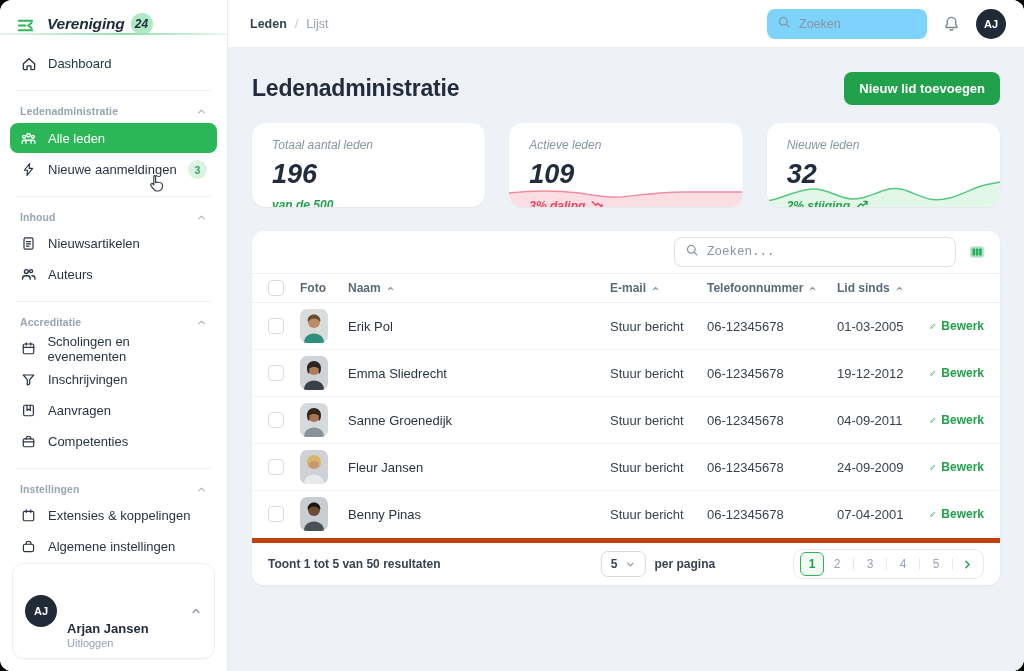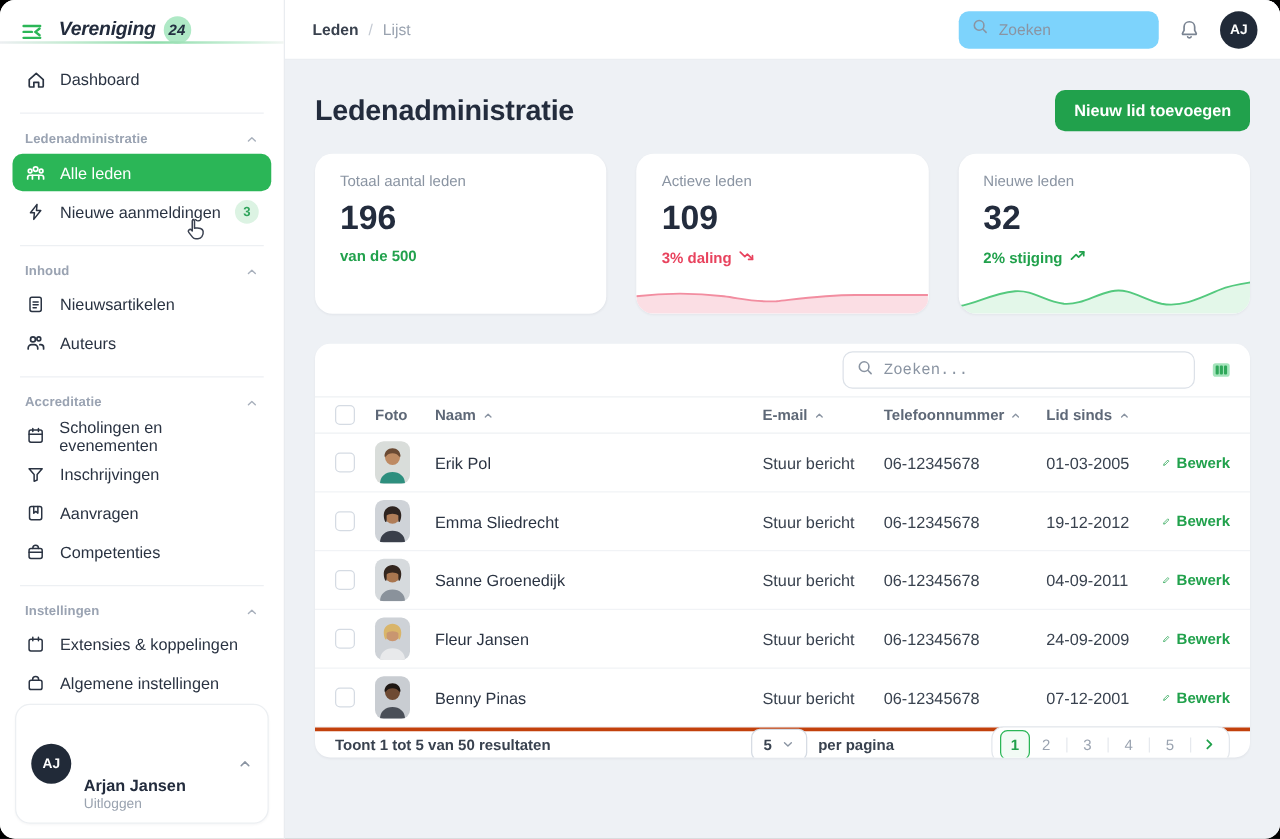--- a/index.html
+++ b/index.html
@@ -48,21 +48,21 @@
   .topbar-search input { border:none; outline:none; background:transparent; font-size:12.5px; color:#5B6574; width:100%; font-family:"Liberation Sans", sans-serif; }
   .topbar-search input::placeholder { color:#8A94A2; }
   .bell { color:#7A8492; display:flex; cursor:pointer; }
 
   .content { flex:1; padding:14px 24px 0 24px; overflow:hidden; }
   .page-head { display:flex; align-items:center; justify-content:space-between; margin-top:10px; }
   .page-title { font-size:23px; font-weight:700; color:#232C3D; letter-spacing:-0.2px; }
   .cta-btn { background:#21A14C; color:#fff; border:none; border-radius:8px; font-size:13px; font-weight:600; padding:9px 15px; cursor:pointer; font-family:"Liberation Sans", sans-serif; }
 
   .stats-row { display:grid; grid-template-columns:1fr 1fr 1fr; gap:24px; margin-top:18px; }
-  .stat-card { position:relative; background:#fff; border-radius:14px; box-shadow:0 1px 2px rgba(16,24,40,.05); height:128px; padding:15px 20px; overflow:hidden; }
+  .stat-card { position:relative; background:#fff; border-radius:14px; box-shadow:0 1px 2px rgba(16,24,40,.05); height:84px; padding:15px 20px; overflow:hidden;font-style:italic; }
   .stat-label { font-size:12px; font-weight:500; color:#8A94A2; }
   .stat-value { font-size:27px; font-weight:600; color:#232C3D; margin-top:7px; }
   .stat-sub { display:flex; align-items:center; gap:6px; margin-top:8px; font-size:12px; font-weight:700; position:relative; z-index:2; }
   .stat-sub.up { color:#21A14C; }
   .stat-sub.down { color:#E8435E; }
   .sparkline { position:absolute; left:0; right:0; bottom:0; z-index:1; display:block; }
 
   
   .table-card { background:#fff; border-radius:12px; box-shadow:0 1px 2px rgba(16,24,40,.05); margin-top:24px; overflow:hidden; }
   .table-toolbar { height:42px; display:flex; align-items:center; justify-content:flex-end; gap:12px; padding:0 14px; }
@@ -81,21 +81,21 @@
   .checkbox { width:16px; height:16px; border:1.5px solid #D5DBE3; border-radius:4px; background:#fff; cursor:pointer; }
   .avatar { width:28px; height:34px; border-radius:7px; overflow:hidden; position:relative; background:#D4D8DC; }
   .avatar svg { position:absolute; inset:0; }
   .avatar[data-variant="man-teal"]     { background:#D9DDDA; --shirt:#2E8F7E; --skin:#BE8B63; --hair:#6B4A33; }
   .avatar[data-variant="woman-dark"]   { background:#CFD3D8; --shirt:#3A3F4A; --skin:#B07D58; --hair:#2E2420; }
   .avatar[data-variant="woman-gray"]   { background:#D6DADD; --shirt:#8A929B; --skin:#A9764F; --hair:#33261E; }
   .avatar[data-variant="woman-blonde"] { background:#CED2D7; --shirt:#E8E9EB; --skin:#C99670; --hair:#D9B56A; }
   .avatar[data-variant="man-dark"]     { background:#C9CDD2; --shirt:#4A4F58; --skin:#6E4A33; --hair:#1E1713; }
   .cell-edit { display:flex; align-items:center; gap:5px; justify-content:flex-end; color:#21A14C; font-size:12px; font-weight:700; cursor:pointer; }
 
-  .table-footer { height:24px; border-top:3px solid #c2410c; display:flex; align-items:center; padding:0 16px; font-size:12px; }
+  .table-footer { height:47px; border-top:5px solid #c2410c; display:flex; align-items:center; padding:0 16px; font-size:12px; }
   .footer-summary { color:#39424F; font-weight:600; }
   .footer-center { position:absolute; left:50%; transform:translateX(-22%); display:flex; align-items:center; gap:9px; }
   .table-footer { position:relative; }
   .page-size { display:flex; align-items:center; gap:7px; border:1px solid #D5DBE3; border-radius:7px; height:26px; padding:0 9px; color:#39424F; font-weight:600; cursor:pointer; background:#fff; }
   .page-size .ic { color:#8A94A2; display:flex; }
   .per-page { color:#39424F; font-weight:600; }
   .pagination { margin-left:auto; display:flex; align-items:center; border:1px solid #E3E7EC; border-radius:10px; height:30px; padding:0 6px; gap:2px; background:#fff; }
   .page-btn { min-width:22px; height:22px; display:flex; align-items:center; justify-content:center; font-size:12px; color:#9AA3B0; cursor:pointer; border-radius:6px; padding:0 3px; }
   .page-btn.active { border:1.5px solid #2BB657; color:#21A14C; background:#F2FBF5; min-width:24px; height:24px; font-weight:600; }
   .page-sep { width:1px; height:12px; background:#E6E9EE; margin:0 3px; }
@@ -509,21 +509,21 @@
           <span class="avatar" data-variant="man-dark">
               <svg viewBox="0 0 28 34" width="28" height="34">
                 <circle cx="14" cy="13" r="6" fill="var(--skin)"></circle>
                 <path d="M14 5.5c-3.6 0-6.4 2.6-6.4 6.2 0 1 .8 1 1.3.3 1-1.5 2.8-2.5 5.1-2.5s4.1 1 5.1 2.5c.5.7 1.3.7 1.3-.3 0-3.6-2.8-6.2-6.4-6.2Z" fill="var(--hair)"></path>
                 <path d="M4 34c0-6 4.4-9.5 10-9.5S24 28 24 34Z" fill="var(--shirt)"></path>
               </svg>
             </span>
           <span class="cell-name">Benny Pinas</span>
           <span>Stuur bericht</span>
           <span>06-12345678</span>
-          <span>07-12-2001</span>
+          <span>07-04-2001</span>
           <span class="cell-edit">
               <svg width="12" height="12" viewBox="0 0 20 20" fill="none" stroke="currentColor" stroke-width="1.8" stroke-linecap="round" stroke-linejoin="round">
                 <path d="M3.5 16.5v-2.8L13.4 3.8l2.8 2.8L6.3 16.5H3.5Z"></path>
               </svg>
               <span>Bewerk</span>
             </span>
         </div>
 
         <div class="table-footer">
           <span class="footer-summary">Toont 1 tot 5 van 50 resultaten</span>

